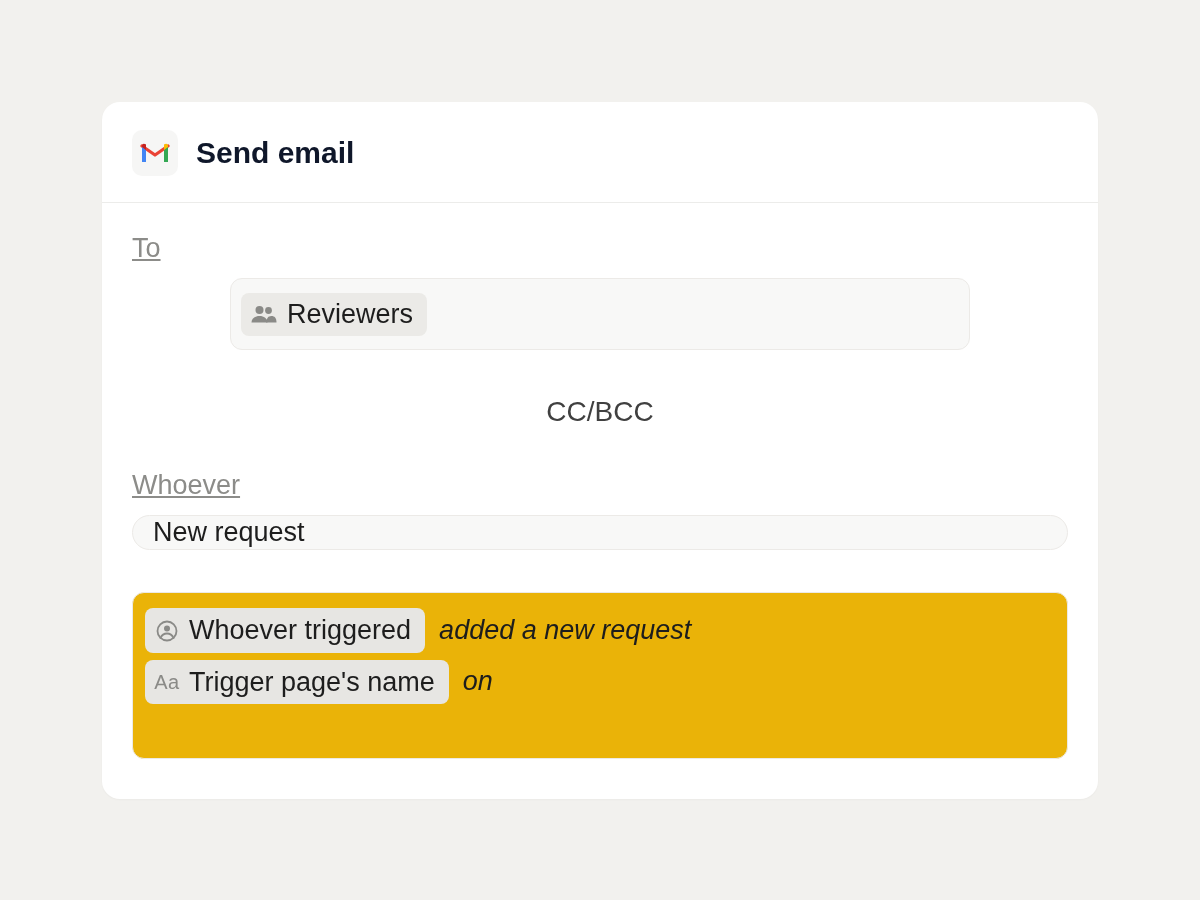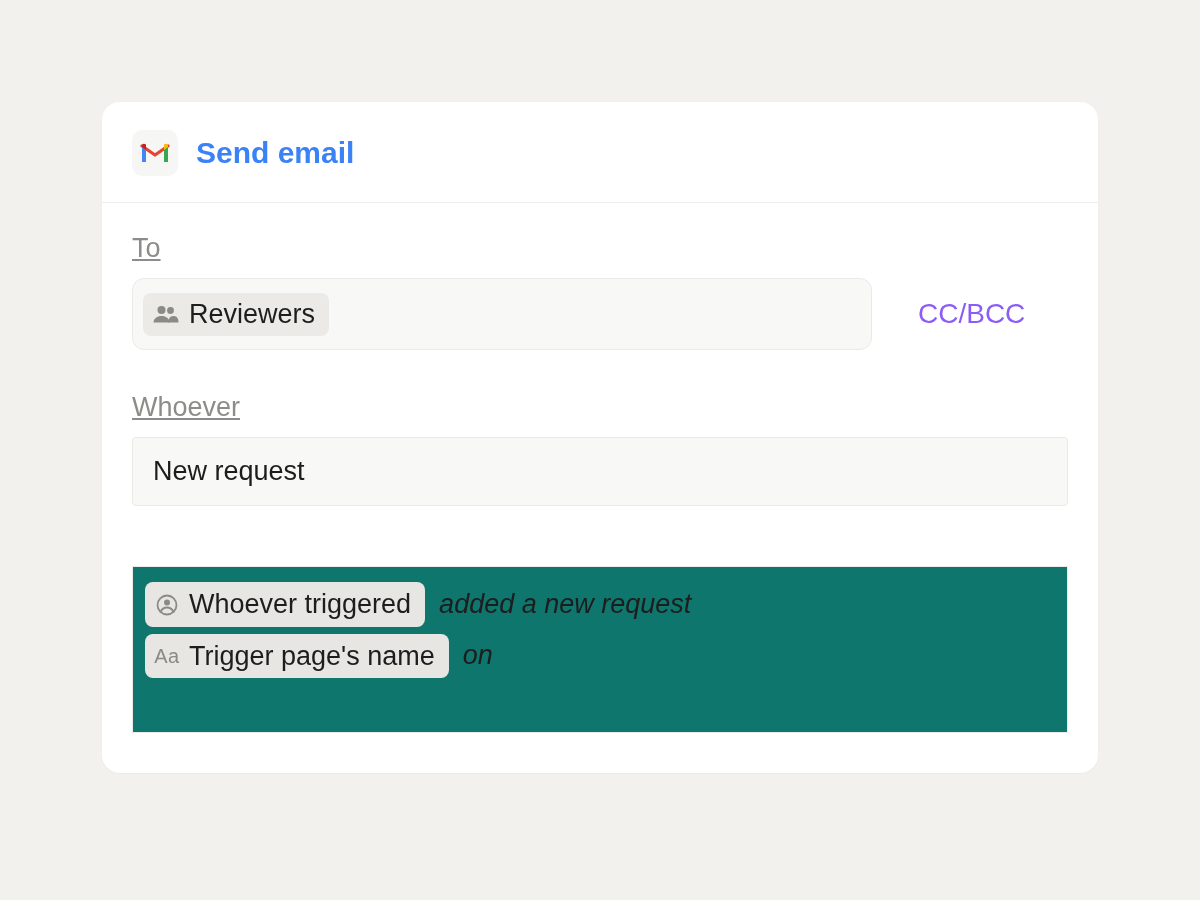--- a/index.html
+++ b/index.html
@@ -31,51 +31,52 @@
     border-radius: 10px;
     background: #f6f6f5;
     display: flex;
     align-items: center;
     justify-content: center;
   }
   .app-icon-wrap svg { display:block; }
   .card-title {
     font-size: 30px;
     font-weight: 600;
-    color: #3b82f6;
+    color: #0f172a;
   }
   .card-body {
     padding: 30px 30px 40px 30px;
   }
   .field-label {
     font-size: 27px;
     color: #8c8c89;
     margin-bottom: 14px;
     text-decoration: underline;
   }
   .to-row {
     display: flex;
     align-items: center;
     gap: 46px;
     margin-bottom: 42px;
+    flex-direction: column;
   }
   .input-box {
     flex: 0 0 auto;
     width: 740px;
     background: #f8f8f7;
     border: 1px solid #eceae7;
     border-radius: 12px;
     padding: 10px 10px;
     display: flex;
     align-items: center;
     min-height: 72px;
   }
   .ccbcc {
     font-size: 28px;
-    color: #8b5cf6;
+    color: #404040;
     cursor: pointer;
     user-select: none;
   }
   .chip {
     display: inline-flex;
     align-items: center;
     gap: 10px;
     background: #ebeae7;
     border-radius: 8px;
     padding: 8px 14px 8px 10px;
@@ -85,37 +86,37 @@
   }
   .chip-icon {
     display: inline-flex;
     align-items: center;
     justify-content: center;
     color: #8a8a87;
   }
   .subject-box {
     background: #f8f8f7;
     border: 1px solid #eceae7;
-    border-radius: 4px;
-    padding: 18px 20px;
-    margin-bottom: 60px;
+    border-radius: 20px;
+    padding: 1px 20px;
+    margin-bottom: 42px;
   }
   .subject-input {
     width: 100%;
     border: none;
     background: transparent;
     font-size: 27px;
     color: #1d1d1d;
     outline: none;
     font-family: inherit;
   }
   .message-box {
-    background: #0f766e;
+    background: #eab308;
     border: 1px solid #eceae7;
-    border-radius: 0;
+    border-radius: 12px;
     padding: 12px 12px 50px 12px;
     font-size: 27px;
     line-height: 1.9;
     color: #1d1d1d;
   }
   .msg-line {
     display: flex;
     flex-wrap: wrap;
     align-items: center;
     gap: 12px;

